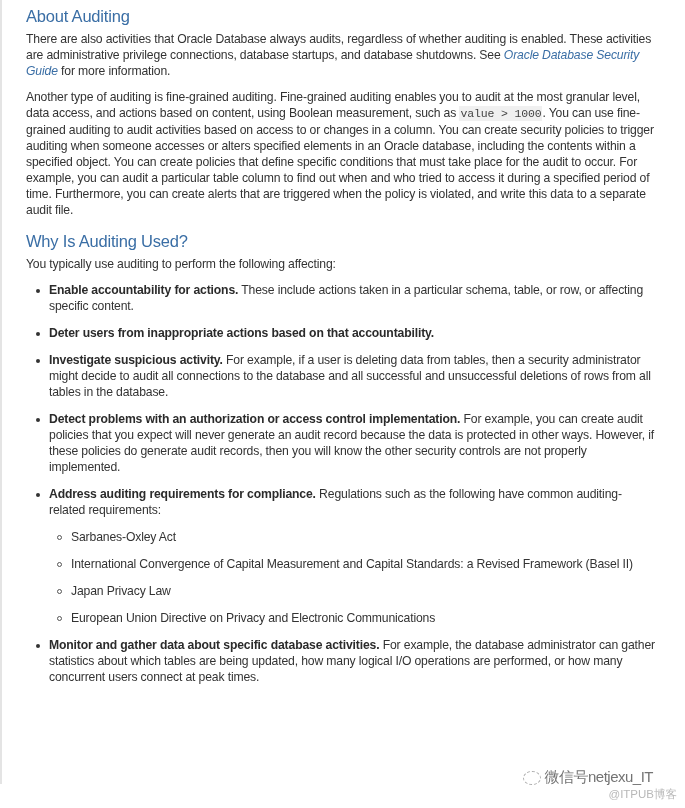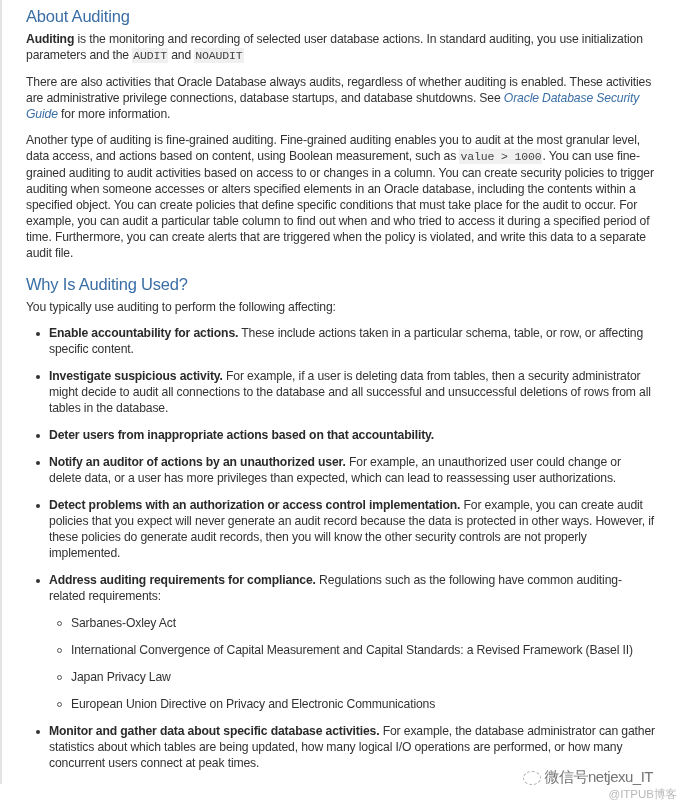--- a/index.html
+++ b/index.html
@@ -117,35 +117,33 @@
       color: #b8b8b8;
     }
   </style>
 </head>
 <body>
 
 <div class="page">
 
   <h2 class="first">About Auditing</h2>
 
-  <p><b>Auditing</b><span> is the monitoring and recording of selected user database actions. In standard auditing, you use initialization parameters and the </span><code>AUDIT</code><span> and </span><code>NOAUDIT</code></p>
 
   <p><span>There are also activities that Oracle Database always audits, regardless of whether auditing is enabled. These activities are administrative privilege connections, database startups, and database shutdowns. See </span><a class="link" href="#">Oracle Database Security Guide</a><span> for more information.</span></p>
 
   <p><span>Another type of auditing is fine-grained auditing. Fine-grained auditing enables you to audit at the most granular level, data access, and actions based on content, using Boolean measurement, such as </span><code style="white-space:pre">value &gt; 1000</code><span>. You can use fine-grained auditing to audit activities based on access to or changes in a column. You can create security policies to trigger auditing when someone accesses or alters specified elements in an Oracle database, including the contents within a specified object. You can create policies that define specific conditions that must take place for the audit to occur. For example, you can audit a particular table column to find out when and who tried to access it during a specified period of time. Furthermore, you can create alerts that are triggered when the policy is violated, and write this data to a separate audit file.</span></p>
 
   <h2 class="second">Why Is Auditing Used?</h2>
 
   <p>You typically use auditing to perform the following affecting:</p>
 
   <ul class="main">
     <li><b>Enable accountability for actions.</b><span> These include actions taken in a particular schema, table, or row, or affecting specific content.</span></li>
+    <li><b>Deter users from inappropriate actions based on that accountability.</b><span></span></li>
     <li><b>Investigate suspicious activity.</b><span> For example, if a user is deleting data from tables, then a security administrator might decide to audit all connections to the database and all successful and unsuccessful deletions of rows from all tables in the database.</span></li>
-    <li><b>Deter users from inappropriate actions based on that accountability.</b><span></span></li>
-    <li><b>Notify an auditor of actions by an unauthorized user.</b><span> For example, an unauthorized user could change or delete data, or a user has more privileges than expected, which can lead to reassessing user authorizations.</span></li>
     <li><b>Detect problems with an authorization or access control implementation.</b><span> For example, you can create audit policies that you expect will never generate an audit record because the data is protected in other ways. However, if these policies do generate audit records, then you will know the other security controls are not properly implemented.</span></li>
     <li><b>Address auditing requirements for compliance.</b><span> Regulations such as the following have common auditing-related requirements:</span>
       <ul class="sub">
         <li>Sarbanes-Oxley Act</li>
         <li>International Convergence of Capital Measurement and Capital Standards: a Revised Framework (Basel II)</li>
         <li>Japan Privacy Law</li>
         <li style="margin-bottom:9px">European Union Directive on Privacy and Electronic Communications</li>
       </ul>
     </li>
     <li><b>Monitor and gather data about specific database activities.</b><span> For example, the database administrator can gather statistics about which tables are being updated, how many logical I/O operations are performed, or how many concurrent users connect at peak times.</span></li>

